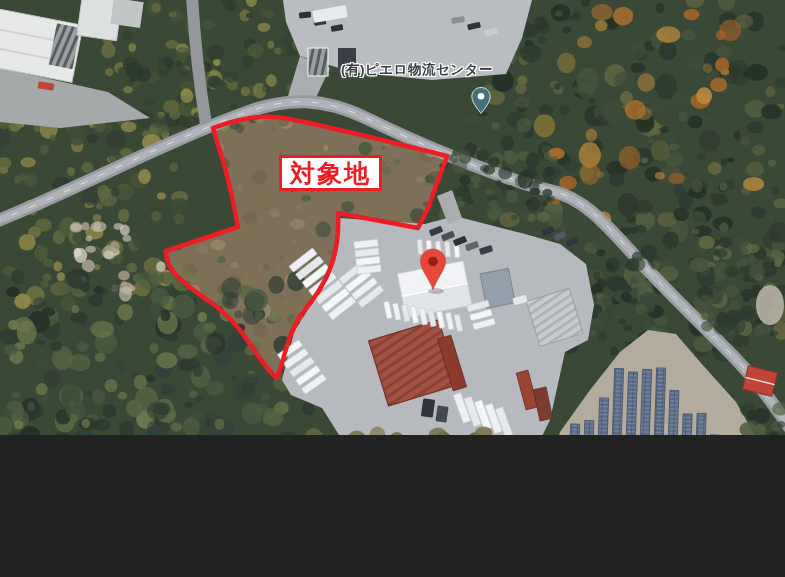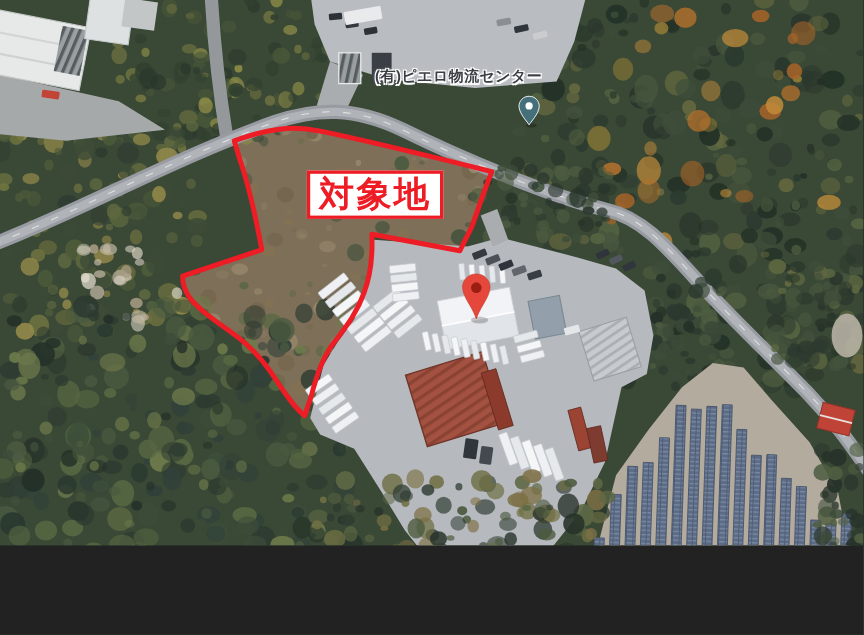--- a/index.html
+++ b/index.html
@@ -1,21 +1,21 @@
 <!DOCTYPE html>
 <html style="--overlay_red: #ee1c25; --label_bg: #ffffff; --place_label: #3a3f43; --pin_red: #e5473b; --pin_red_core: #9c1d12; --pin_teal: #45707b; --pin_core_white: #ffffff;"><head>
 <meta charset="utf-8">
 <style>
   html,body{margin:0;padding:0;background:#222;}
-  .stage{position:relative;width:785px;height:496px;overflow:hidden;
+  .stage{position:relative;width:785px;height:435px;overflow:hidden;
          font-family:"Liberation Sans","DejaVu Sans",sans-serif;background:#3a4836;}
   .stage svg{position:absolute;left:0;top:0;}
   .site-label{position:absolute;left:279px;top:155px;background:var(--label_bg,#fff);
     border:3px solid var(--overlay_red,#ee1c25);color:var(--overlay_red,#ee1c25);
-    font-size:32px;font-weight:bold;line-height:1.12;padding:1px 8px;letter-spacing:2px;
+    font-size:25px;font-weight:bold;line-height:1.12;padding:1px 8px;letter-spacing:2px;
     white-space:nowrap;}
   .place-label{position:absolute;left:341px;top:61px;font-size:13.5px;font-weight:600;
     color:var(--place_label,#3a3f43);letter-spacing:0.5px;white-space:nowrap;
     text-shadow:-1px -1px 0 #fff,1px -1px 0 #fff,-1px 1px 0 #fff,1px 1px 0 #fff,0 0 3px #fff;}
 </style>
 </head>
 <body>
 
 <div class="stage">
 <svg width="785" height="577" viewBox="0 0 785 577">

